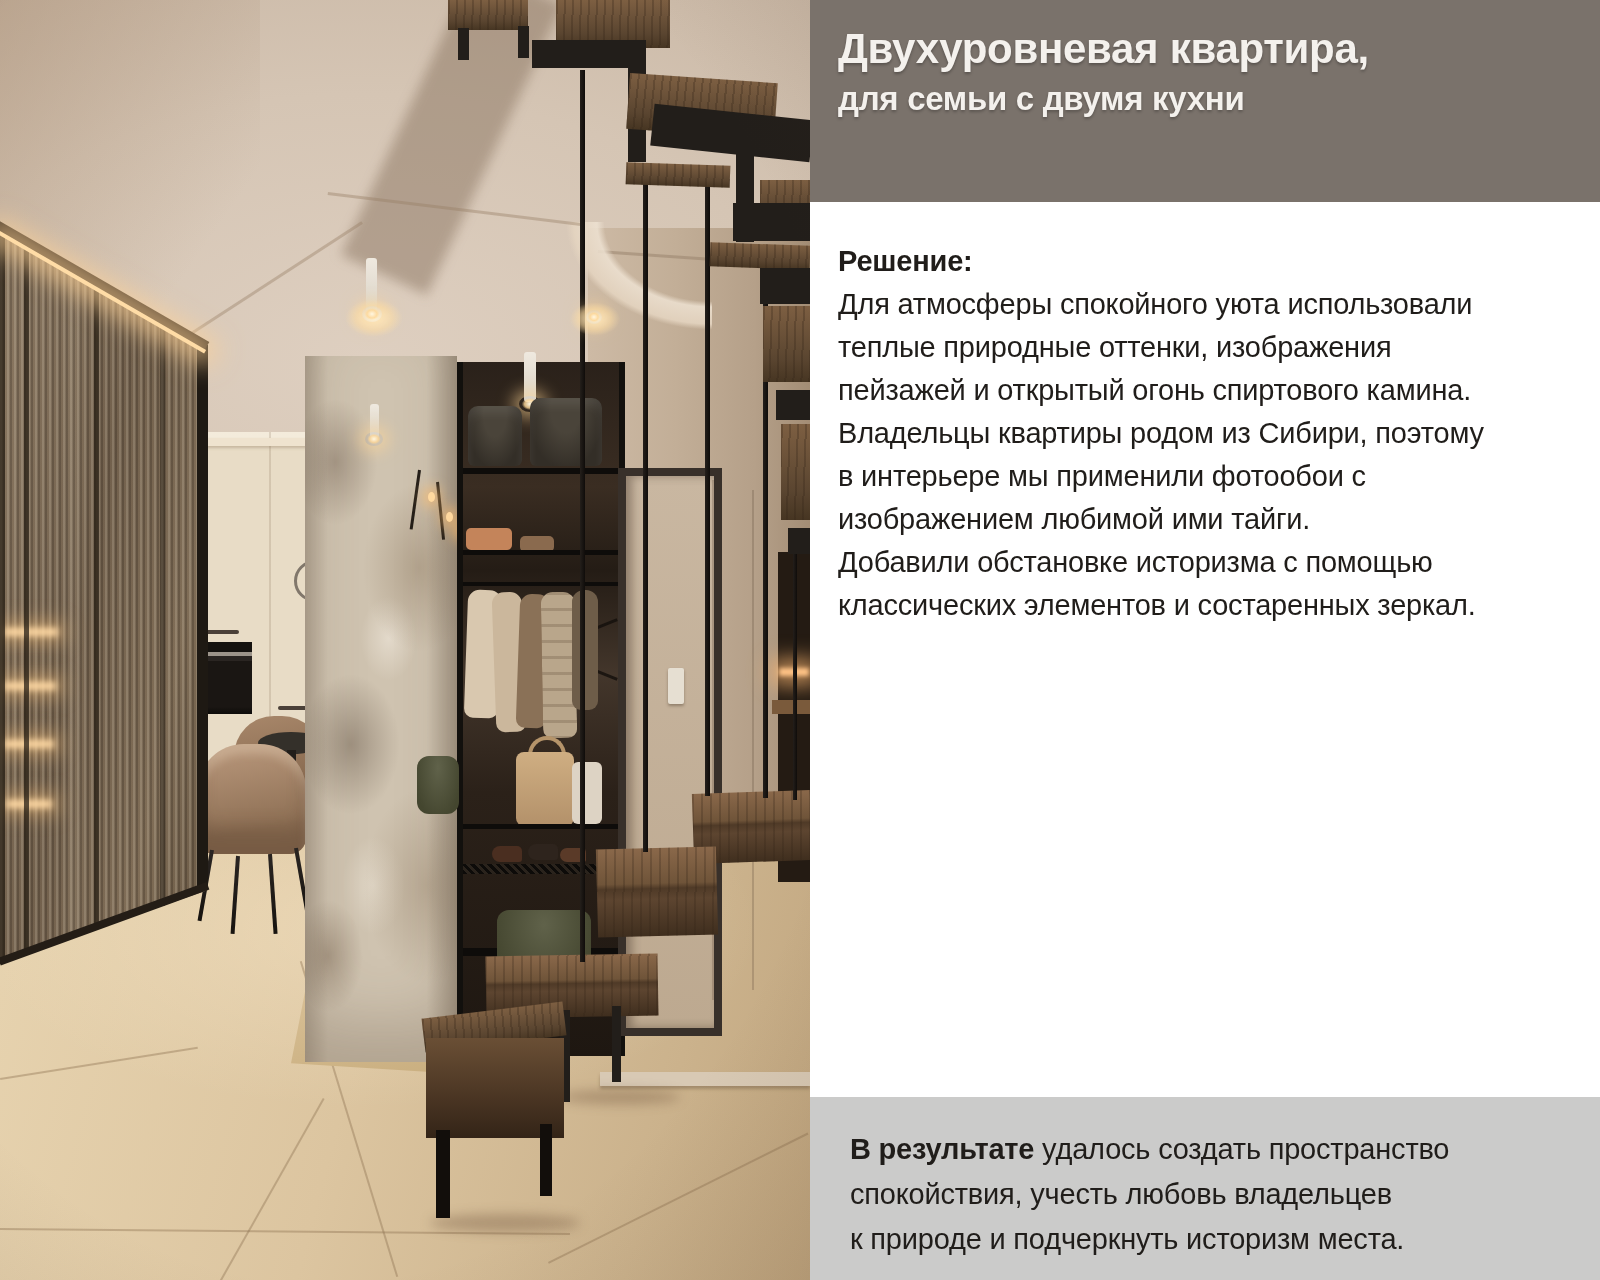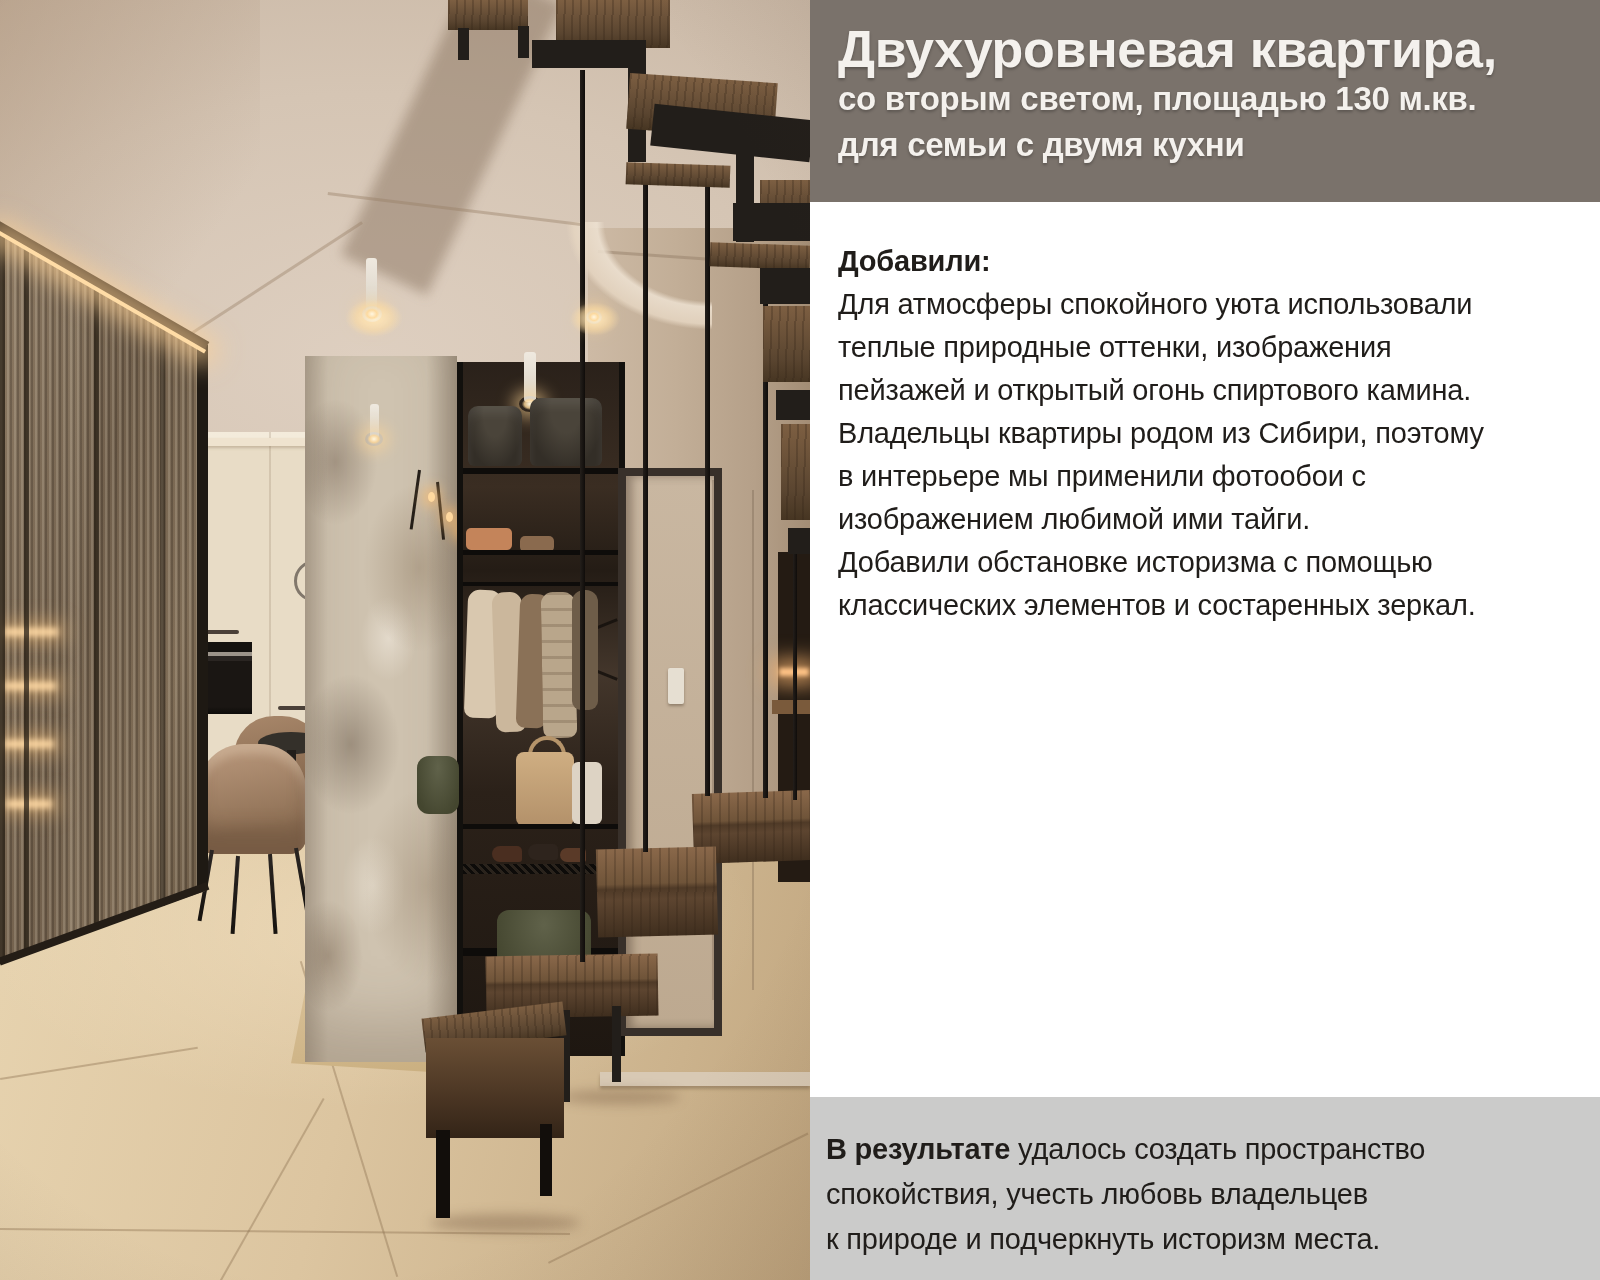--- a/index.html
+++ b/index.html
@@ -105,30 +105,30 @@
   .glow{border-radius:50%;background:radial-gradient(closest-side,rgba(255,243,214,.95),rgba(255,225,170,.5) 45%,transparent 72%);}
   .dot{border-radius:50%;background:radial-gradient(closest-side,#fff6e0,rgba(255,215,150,.8) 50%,transparent 75%);
        box-shadow:0 0 16px 6px rgba(255,215,150,.6);}
   .vignette{left:0;top:0;width:810px;height:1280px;pointer-events:none;
             background:radial-gradient(120% 100% at 40% 45%,transparent 55%,rgba(70,50,35,.18) 85%,rgba(50,35,25,.3) 100%);}
 
   
   .panel{position:absolute;left:810px;top:0;width:790px;height:1280px;background:#ffffff;color:#201d1a;}
   .titlebox{position:absolute;left:0;top:0;width:790px;height:202px;background:#7a726b;
             color:#f4f1ed;padding:22px 30px 0 28px;box-sizing:border-box;}
-  .t1{font-size:52px;font-weight:700;line-height:54px;text-shadow:0 2px 3px rgba(0,0,0,.28);letter-spacing:-.3px;}
+  .t1{font-size:42px;font-weight:700;line-height:54px;text-shadow:0 2px 3px rgba(0,0,0,.28);letter-spacing:-.3px;}
   .t2{font-size:33px;font-weight:700;line-height:46px;text-shadow:0 2px 3px rgba(0,0,0,.25);letter-spacing:-.3px;}
   .bodytext{position:absolute;left:0;top:202px;width:790px;padding:26px 40px 0 28px;box-sizing:border-box;
             font-size:29px;line-height:43px;letter-spacing:-.2px;}
   .sech{font-weight:700;}
   .secp{white-space:pre-line;margin:0;}
   .gap1{margin-top:12px;}
   .gap2{margin-top:42px;}
   .resultbox{position:absolute;left:0;bottom:0;width:790px;height:183px;background:#cbcbca;
-             padding:30px 40px 0 16px;box-sizing:border-box;font-size:29px;line-height:45px;letter-spacing:-.2px;}
+             padding:30px 40px 0 40px;box-sizing:border-box;font-size:29px;line-height:45px;letter-spacing:-.2px;}
   .resultbox p{margin:0;white-space:pre-line;}
   .resultbox strong{font-weight:700;}
 </style>
 </head>
 <body>
 
 <div class="screen">
 
   <div class="photo">
     <div class="ceiling"></div>
@@ -274,26 +274,25 @@
     <div class="glow" style="left:560px;top:296px;width:70px;height:46px;"></div>
     <div class="dot" style="left:586px;top:310px;width:16px;height:14px;"></div>
 
     <div class="vignette"></div>
   </div>
 
   <div class="panel">
 
     <div class="titlebox">
       <div class="t1">Двухуровневая квартира,</div>
-      <div class="t2">со вторым светом, площадью 130 м.кв.</div>
       <div class="t2">для семьи с двумя кухни</div>
     </div>
 
     <div class="bodytext">
-      <div class="sech gap1">Добавили:</div>
+      <div class="sech gap1">Решение:</div>
       <p class="secp">Для атмосферы спокойного уюта использовали
 теплые природные оттенки, изображения
 пейзажей и открытый огонь спиртового камина.
 Владельцы квартиры родом из Сибири, поэтому
 в интерьере мы применили фотообои с
 изображением любимой ими тайги.
 Добавили обстановке историзма с помощью
 классических элементов и состаренных зеркал.</p>
     </div>
 

